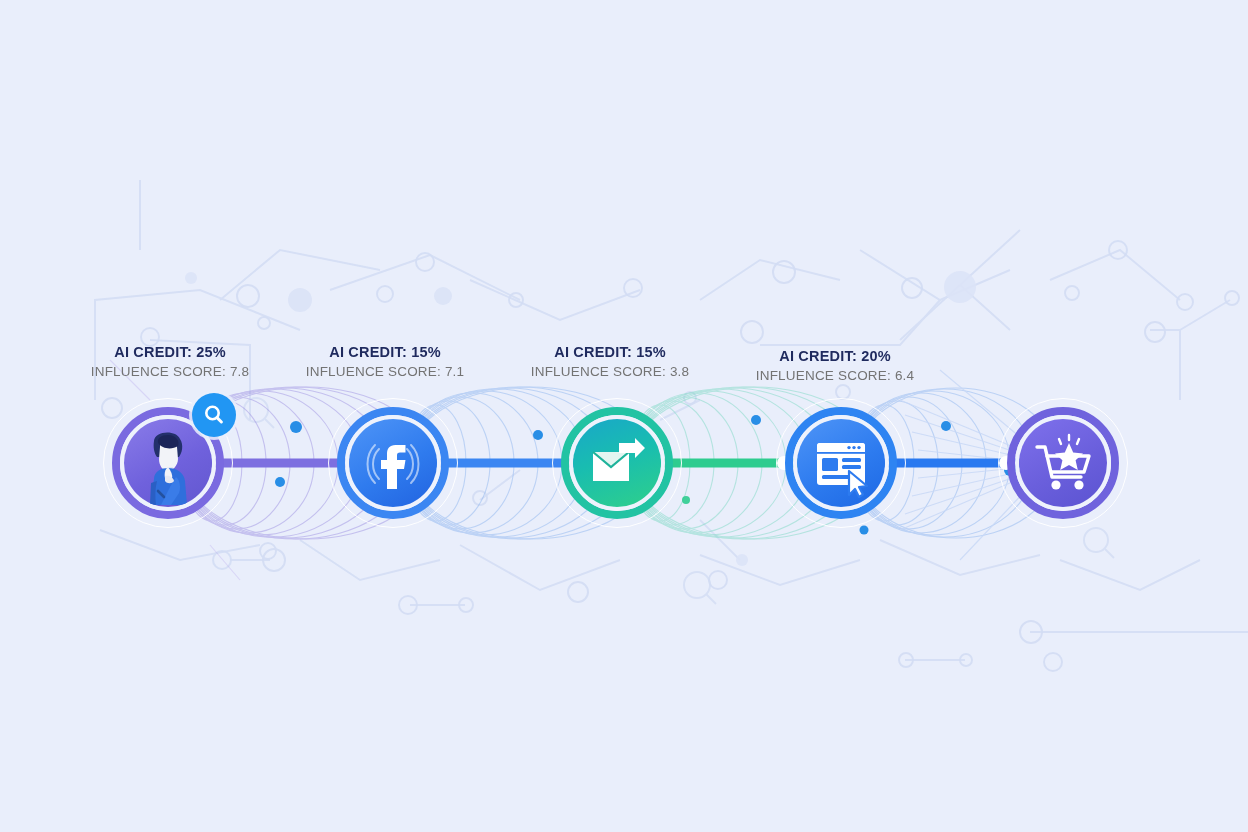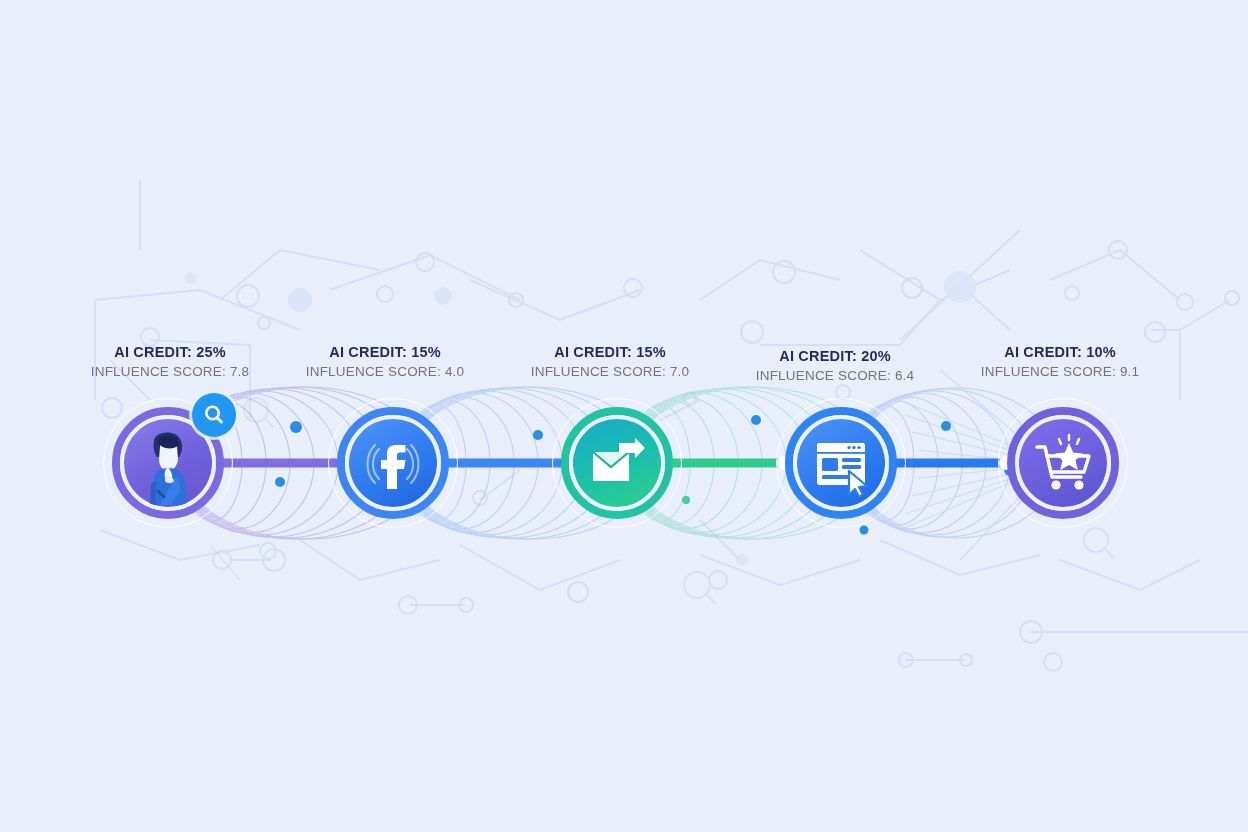--- a/index.html
+++ b/index.html
@@ -284,21 +284,21 @@
       <div class="badge">
         <svg width="24" height="24" viewBox="0 0 24 24">
           <circle cx="10.5" cy="10" r="6.2" fill="none" stroke="#ffffff" stroke-width="2.6"></circle>
           <line x1="15" y1="14.6" x2="19.4" y2="19" stroke="#ffffff" stroke-width="3" stroke-linecap="round"></line>
         </svg>
       </div>
     </div>
 
     <div class="node-label" style="left:385px;top:342px;">
       <div class="credit">AI CREDIT: 15%</div>
-      <div class="influence">INFLUENCE SCORE: 4.0</div>
+      <div class="influence">INFLUENCE SCORE: 7.1</div>
     </div>
 
     <div class="journey-node" style="left:393px;top:463px;">
       <div class="ring-outer"></div>
       <div class="ring-mid" style="border-color:#3b86f2;"></div>
       <div class="ring-gap"></div>
       <div class="core" style="background:linear-gradient(150deg,#4f95f7 0%,#2f7bee 55%,#2163e0 100%);">
         <svg width="88" height="88" viewBox="0 0 88 88">
           <g fill="none" stroke="#ffffff" stroke-width="2" opacity="0.55" stroke-linecap="round">
             <path d="M30 30 C22 38, 22 52, 30 60"></path>
@@ -306,21 +306,21 @@
             <path d="M58 30 C66 38, 66 52, 58 60"></path>
             <path d="M62 26 C72 36, 72 54, 62 64"></path>
           </g>
           <path d="M52 26 L46.5 26 C40.5 26 38 29.5 38 35 L38 41 L32 41 L32 50 L38 50 L38 70 L48 70 L48 50 L55 50 L56.5 41 L48 41 L48 36.5 C48 34.5 48.8 33.6 51 33.6 L56.5 33.6 L56.5 26 Z" fill="#ffffff"></path>
         </svg>
       </div>
     </div>
 
     <div class="node-label" style="left:610px;top:342px;">
       <div class="credit">AI CREDIT: 15%</div>
-      <div class="influence">INFLUENCE SCORE: 7.0</div>
+      <div class="influence">INFLUENCE SCORE: 3.8</div>
     </div>
 
     <div class="journey-node" style="left:617px;top:463px;">
       <div class="ring-outer"></div>
       <div class="ring-mid" style="border-color:#22c3a3;"></div>
       <div class="ring-gap"></div>
       <div class="core" style="background:linear-gradient(160deg,#19a7c9 0%,#19bdb0 45%,#2fd08a 100%);">
         <svg width="88" height="88" viewBox="0 0 88 88">
           <path d="M20 33 L56 33 L56 62 L20 62 Z" fill="#ffffff"></path>
           <path d="M20 33 L38 48 L56 33 Z" fill="#e3f6f1"></path>
@@ -349,24 +349,20 @@
           <circle cx="52" cy="28.6" r="1.7" fill="#2d7bef"></circle>
           <rect x="25" y="39" width="16" height="13" rx="1.5" fill="#2d7bef"></rect>
           <rect x="45" y="39" width="19" height="4" rx="1.5" fill="#2d7bef"></rect>
           <rect x="45" y="46" width="19" height="4" rx="1.5" fill="#2d7bef"></rect>
           <rect x="25" y="56" width="30" height="4" rx="1.5" fill="#2d7bef"></rect>
           <path d="M52 52 L52 76 L58 70 L62 78 L66 75.5 L62 68 L70 67 Z" fill="#ffffff" stroke="#2d7bef" stroke-width="2.2" stroke-linejoin="round"></path>
         </svg>
       </div>
     </div>
 
-    <div class="node-label" style="left:1060px;top:342px;">
-      <div class="credit">AI CREDIT: 10%</div>
-      <div class="influence">INFLUENCE SCORE: 9.1</div>
-    </div>
 
     <div class="journey-node" style="left:1063px;top:463px;">
       <div class="ring-outer"></div>
       <div class="ring-mid" style="border-color:#6f63dd;"></div>
       <div class="ring-gap"></div>
       <div class="core" style="background:linear-gradient(150deg,#7f71ec 0%,#6a5fdc 55%,#5b53d1 100%);">
         <svg width="88" height="88" viewBox="0 0 88 88">
           <g fill="none" stroke="#ffffff" stroke-width="3.4" stroke-linecap="round" stroke-linejoin="round">
             <path d="M18 28 L26 28 L33 58 L62 58"></path>
             <path d="M28 37 L70 37 L65 53 L33 53"></path>

